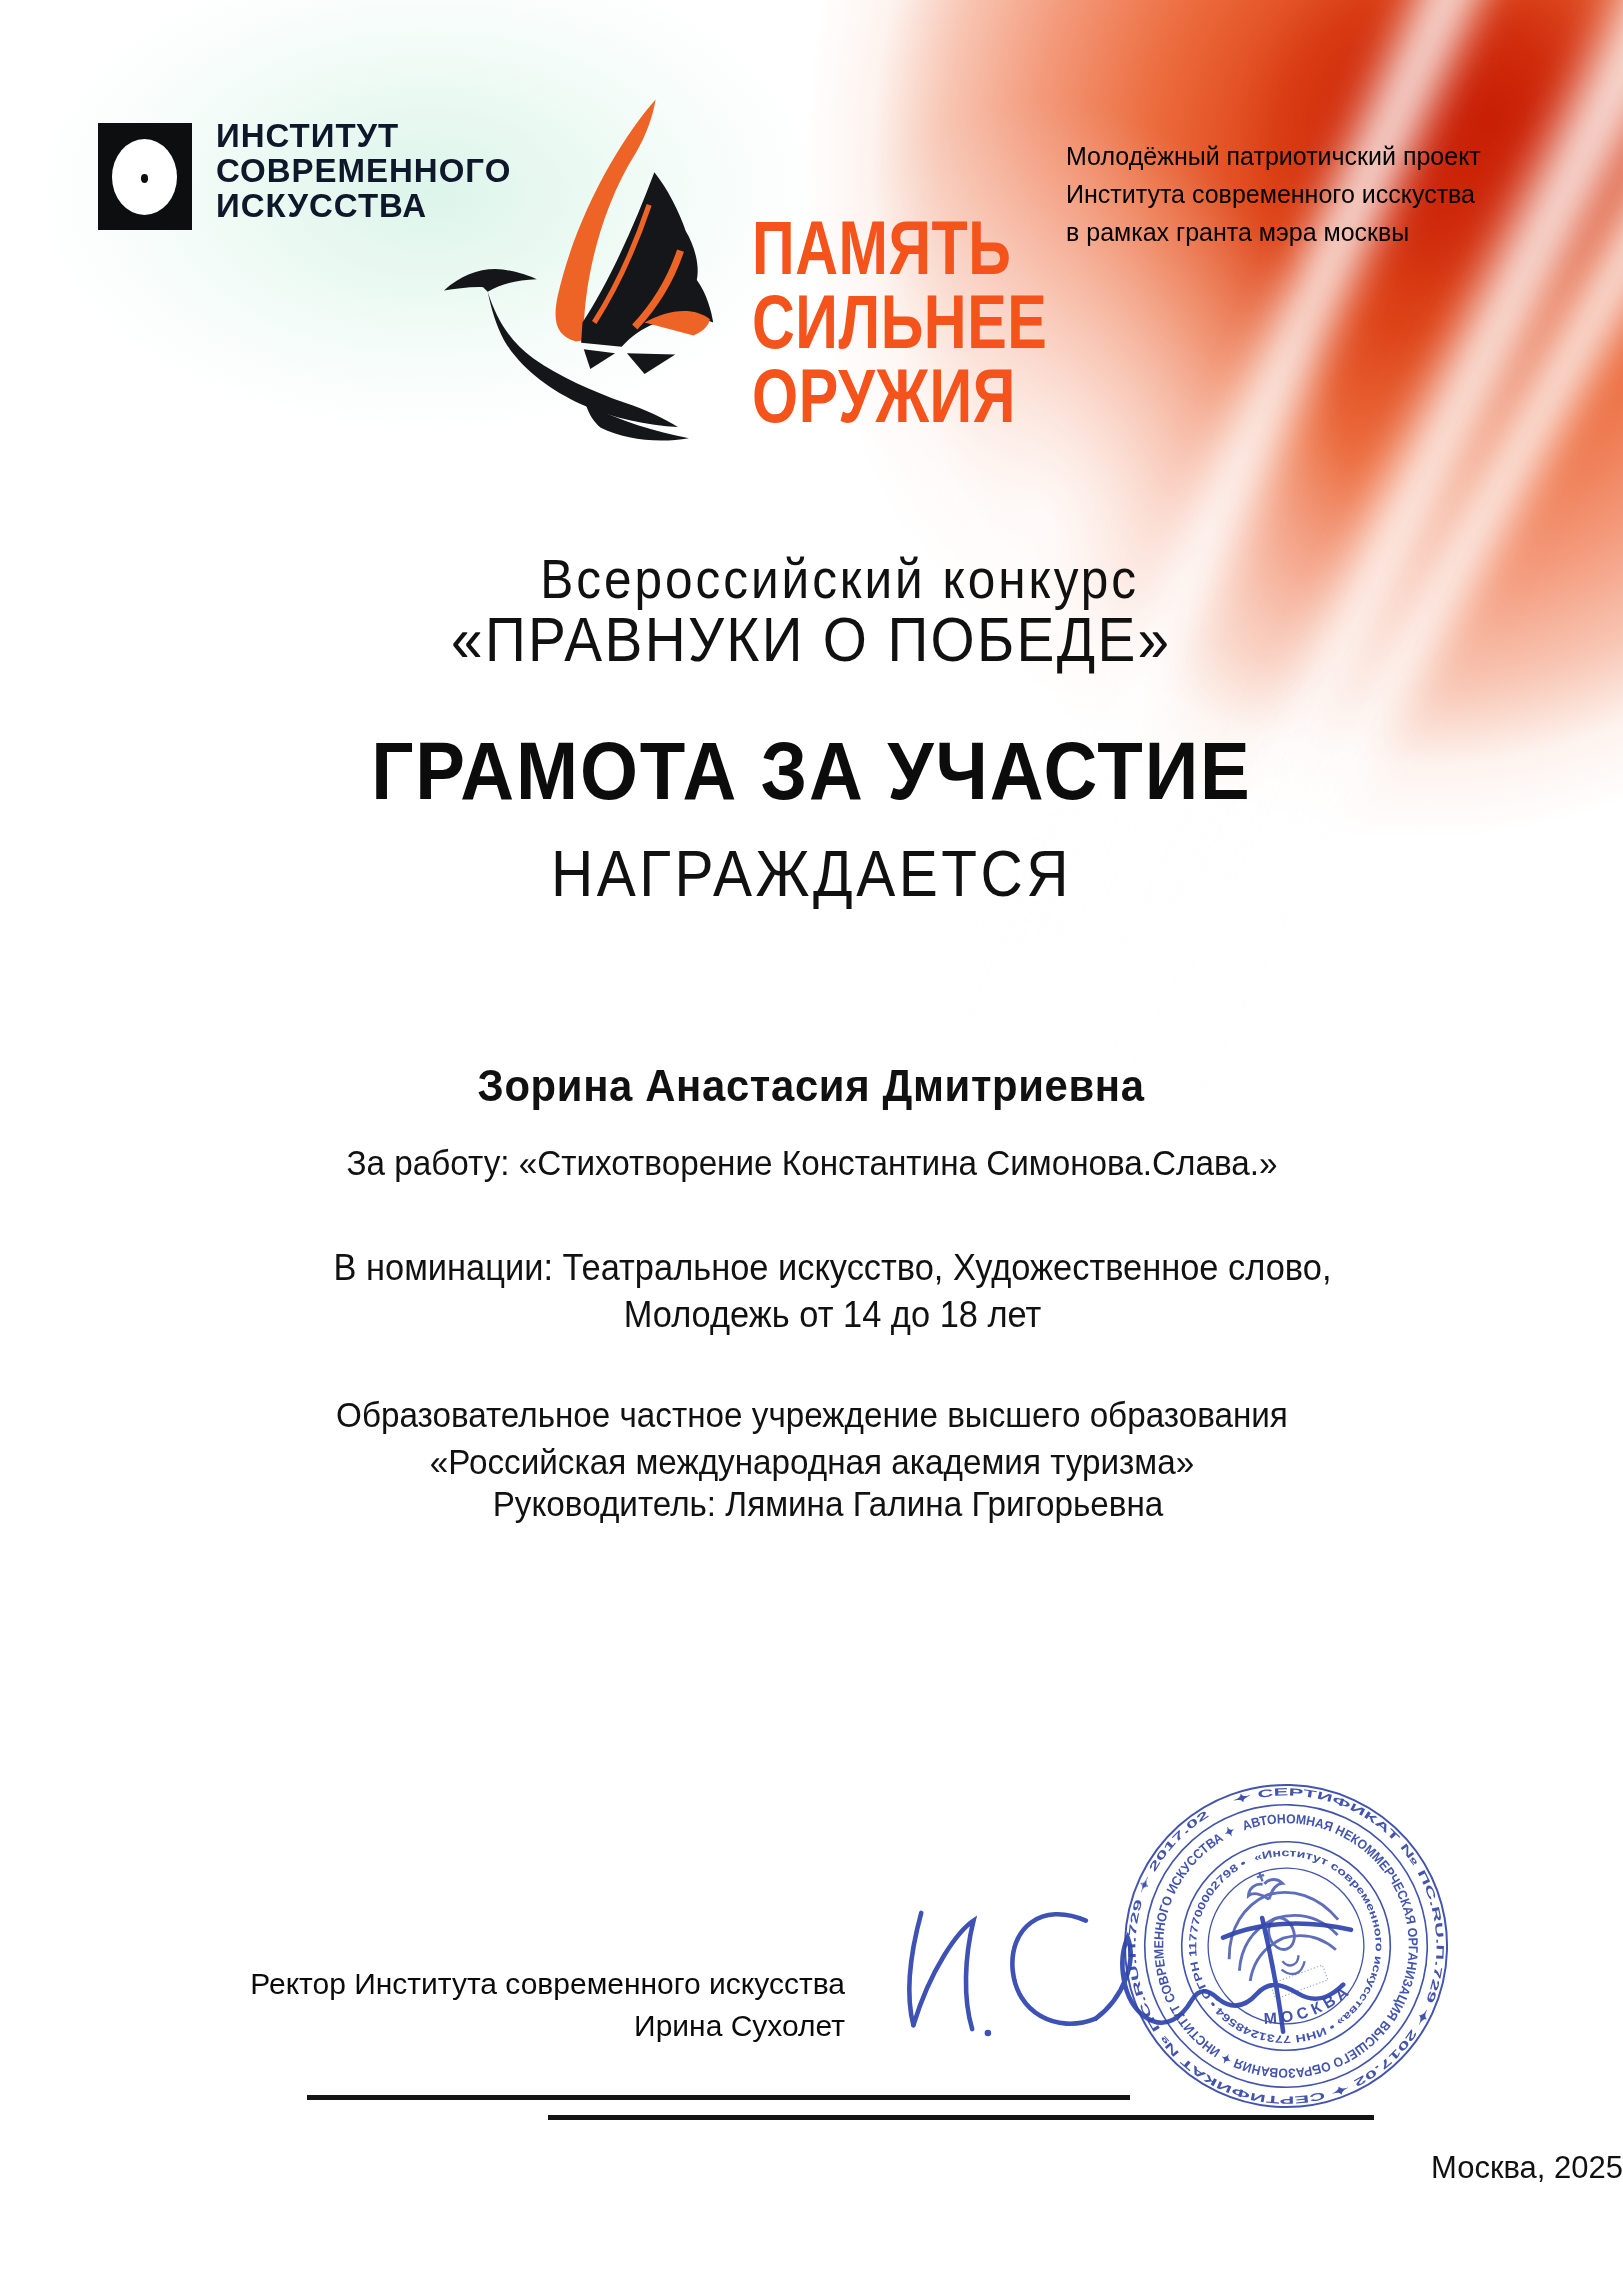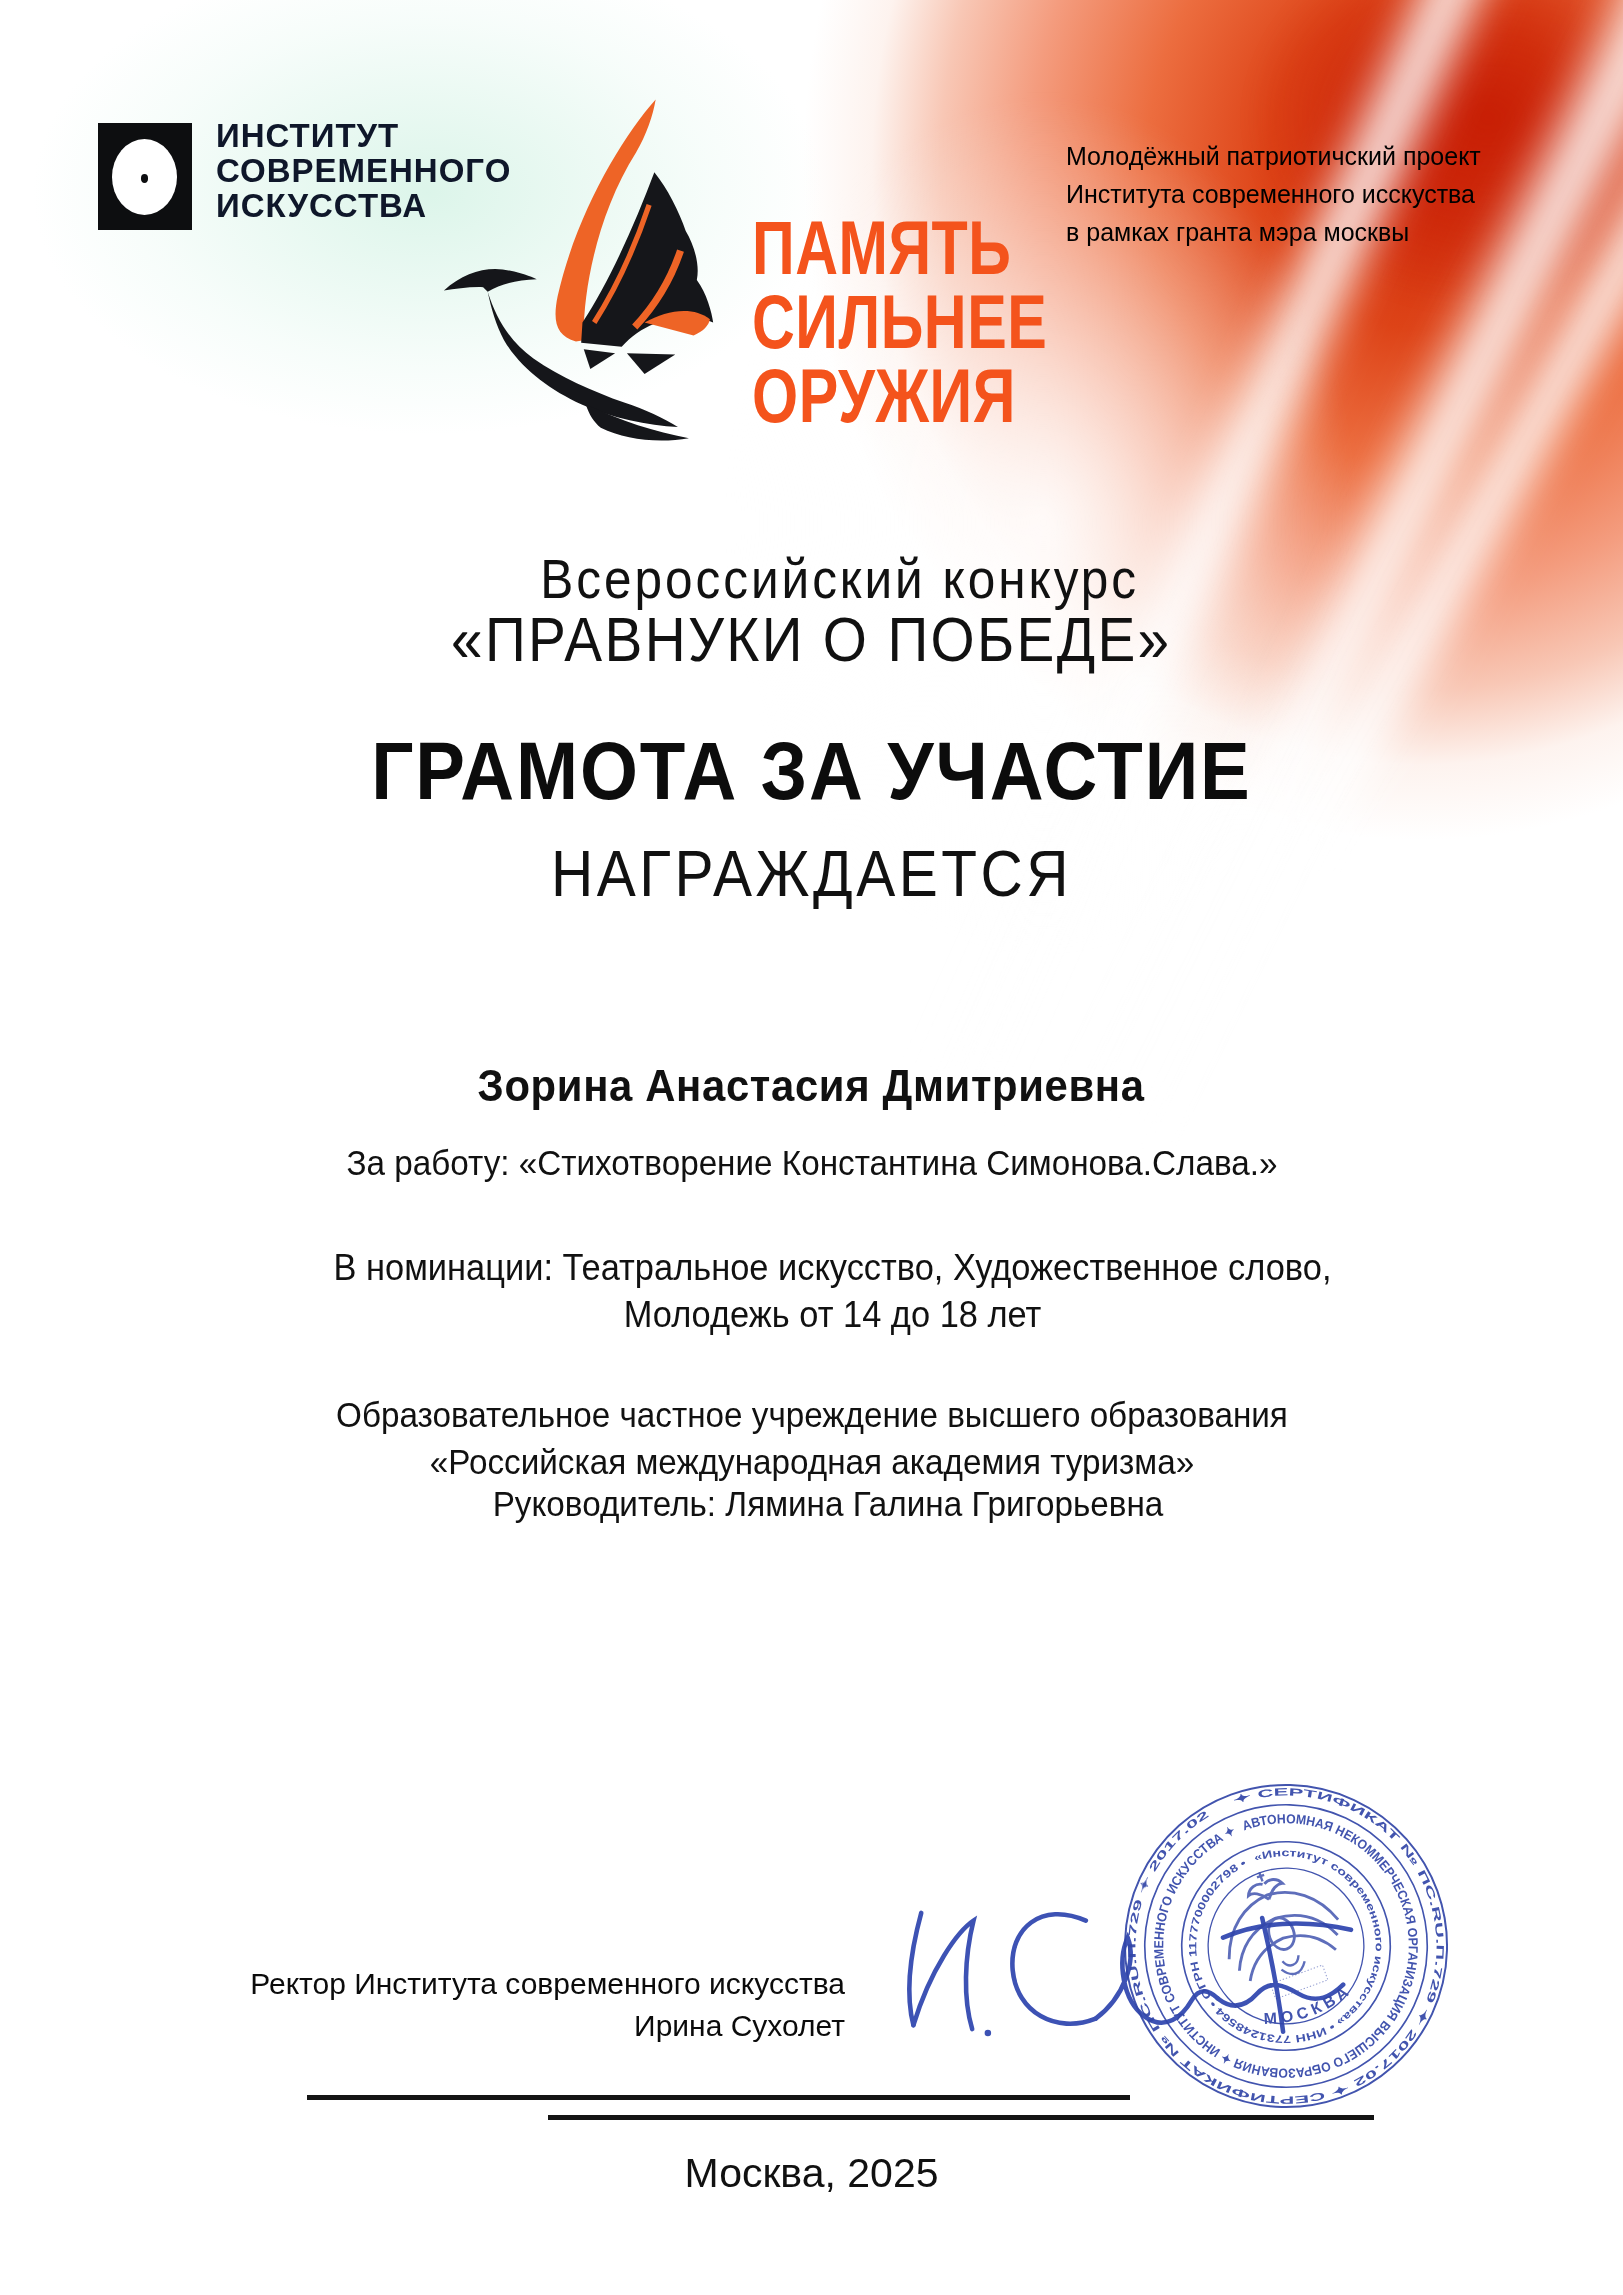--- a/index.html
+++ b/index.html
@@ -49,21 +49,21 @@
   .work{top:1143px;font-size:35px;}               .work span{transform:scaleX(.95);}
   .nomination{top:1244px;font-size:37px;line-height:47px;padding-left:21px;} .nomination span{transform:scaleX(.93);}
   .institution{top:1391px;font-size:35px;line-height:47px;text-align:center;} .institution span{transform:scaleX(.95);}
   .supervisor{top:1484px;font-size:35px;padding-left:16px;}         .supervisor span{transform:scaleX(.95);}
   
   .rector{position:absolute;left:0;top:1963px;width:845px;text-align:right;
     font-size:30px;line-height:42px;color:#0b0b0b;}
   .sigline{position:absolute;height:4.6px;background:#141414;}
   .sigline.l1{left:307px;top:2095px;width:823px;}
   .sigline.l2{left:548px;top:2115px;width:826px;}
-  .moscow{top:2150px;font-size:41px;}
+  .moscow{top:2150px;font-size:31px;text-align:right;}
   
   .seal{position:absolute;left:1121px;top:1781px;width:330px;height:330px;
     transform:rotate(-20deg);opacity:.92;}
   .sig{position:absolute;left:870px;top:1858px;width:497px;height:209px;}
   .seal text{font-family:"Liberation Sans", sans-serif;fill:#3246a8;font-weight:bold;}
 </style>
 </head>
 <body>
 
 <div class="page">

